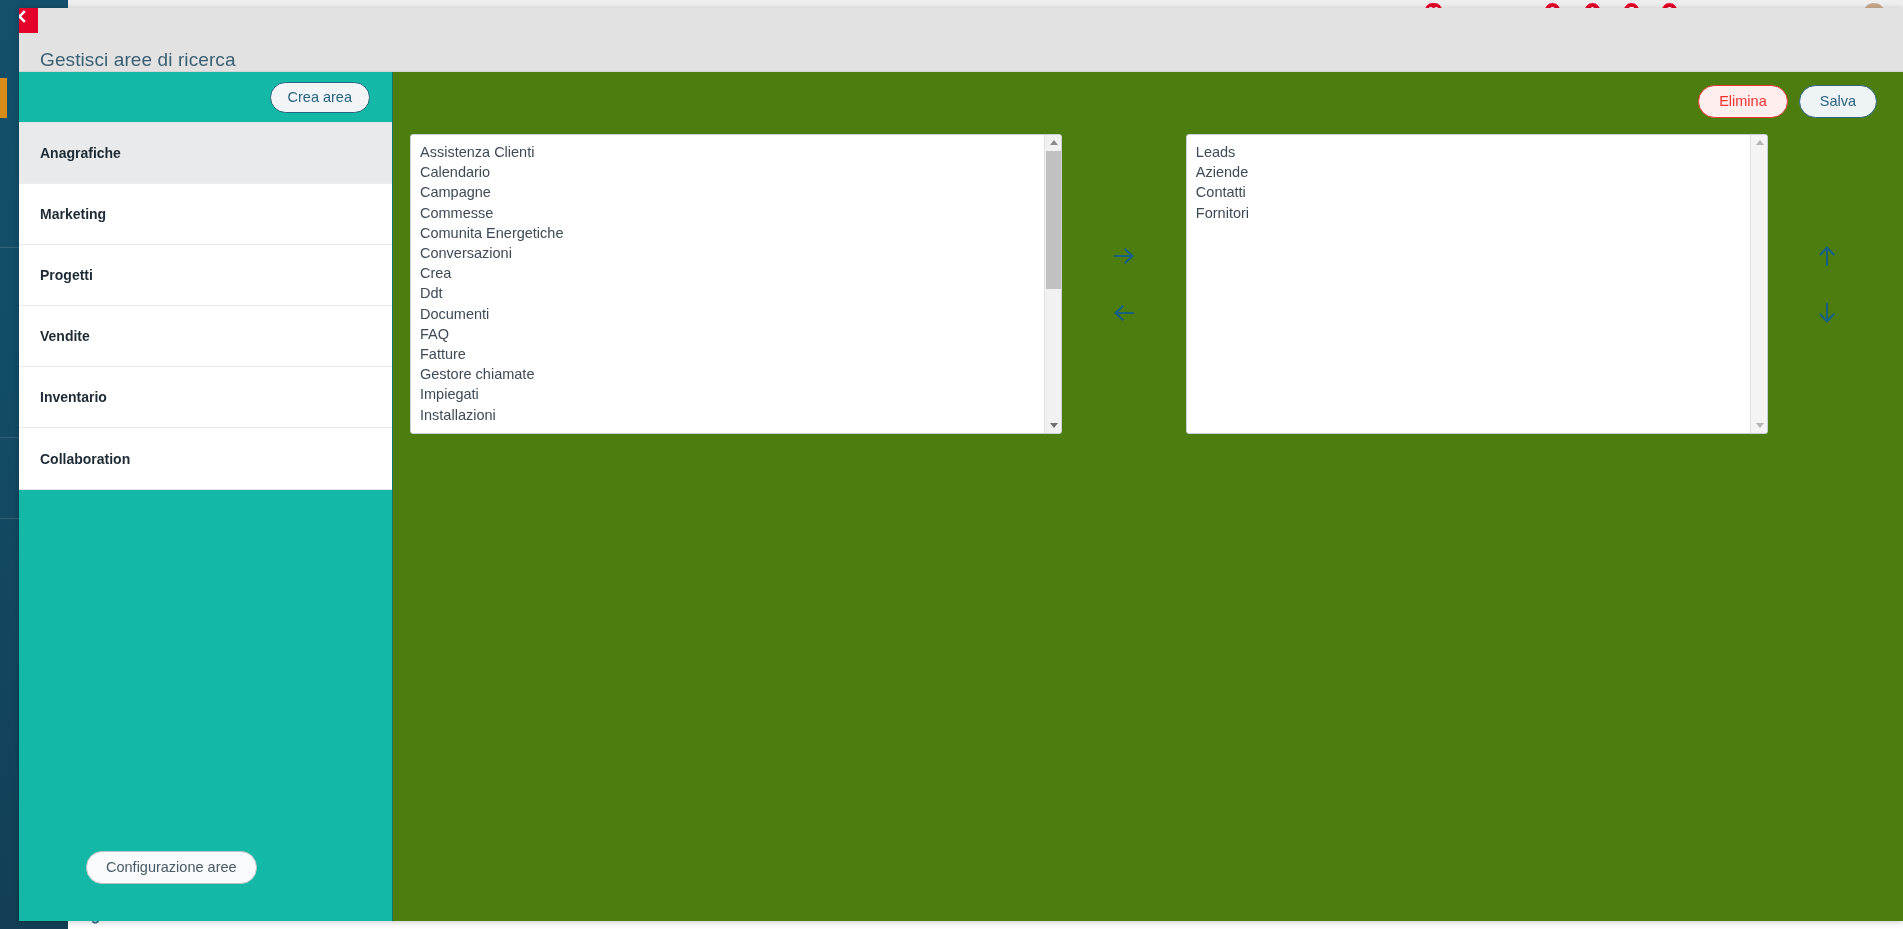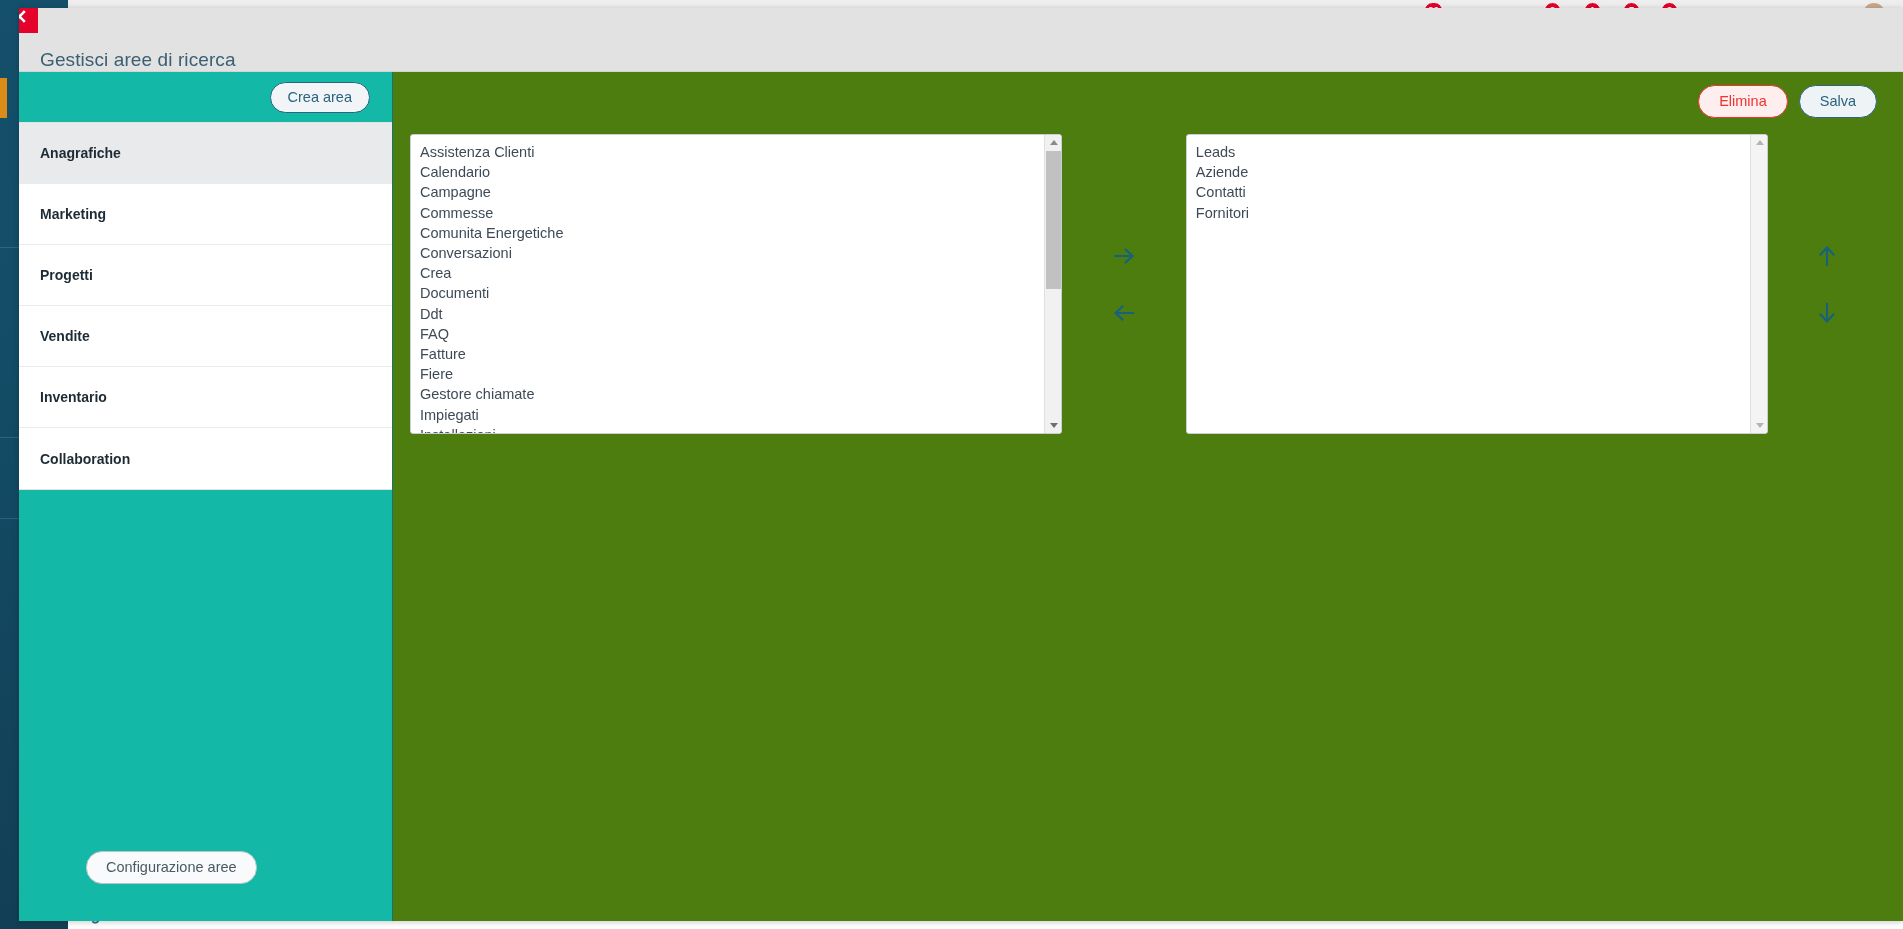--- a/index.html
+++ b/index.html
@@ -384,25 +384,24 @@
 
         <div class="listbox" id="available-listbox">
           <div class="listbox-inner" id="available-options">
               <div class="list-option">Assistenza Clienti</div>
               <div class="list-option">Calendario</div>
               <div class="list-option">Campagne</div>
               <div class="list-option">Commesse</div>
               <div class="list-option">Comunita Energetiche</div>
               <div class="list-option">Conversazioni</div>
               <div class="list-option">Crea</div>
+              <div class="list-option">Ddt</div>
               <div class="list-option">Documenti</div>
-              <div class="list-option">Ddt</div>
               <div class="list-option">FAQ</div>
               <div class="list-option">Fatture</div>
-              <div class="list-option">Fiere</div>
               <div class="list-option">Gestore chiamate</div>
               <div class="list-option">Impiegati</div>
               <div class="list-option">Installazioni</div>
             </div>
           <div class="sbar">
             <div class="sbar-up">
                 <div class="tri-up"></div>
               </div>
             <div class="sbar-thumb"></div>
             <div class="sbar-dn">

